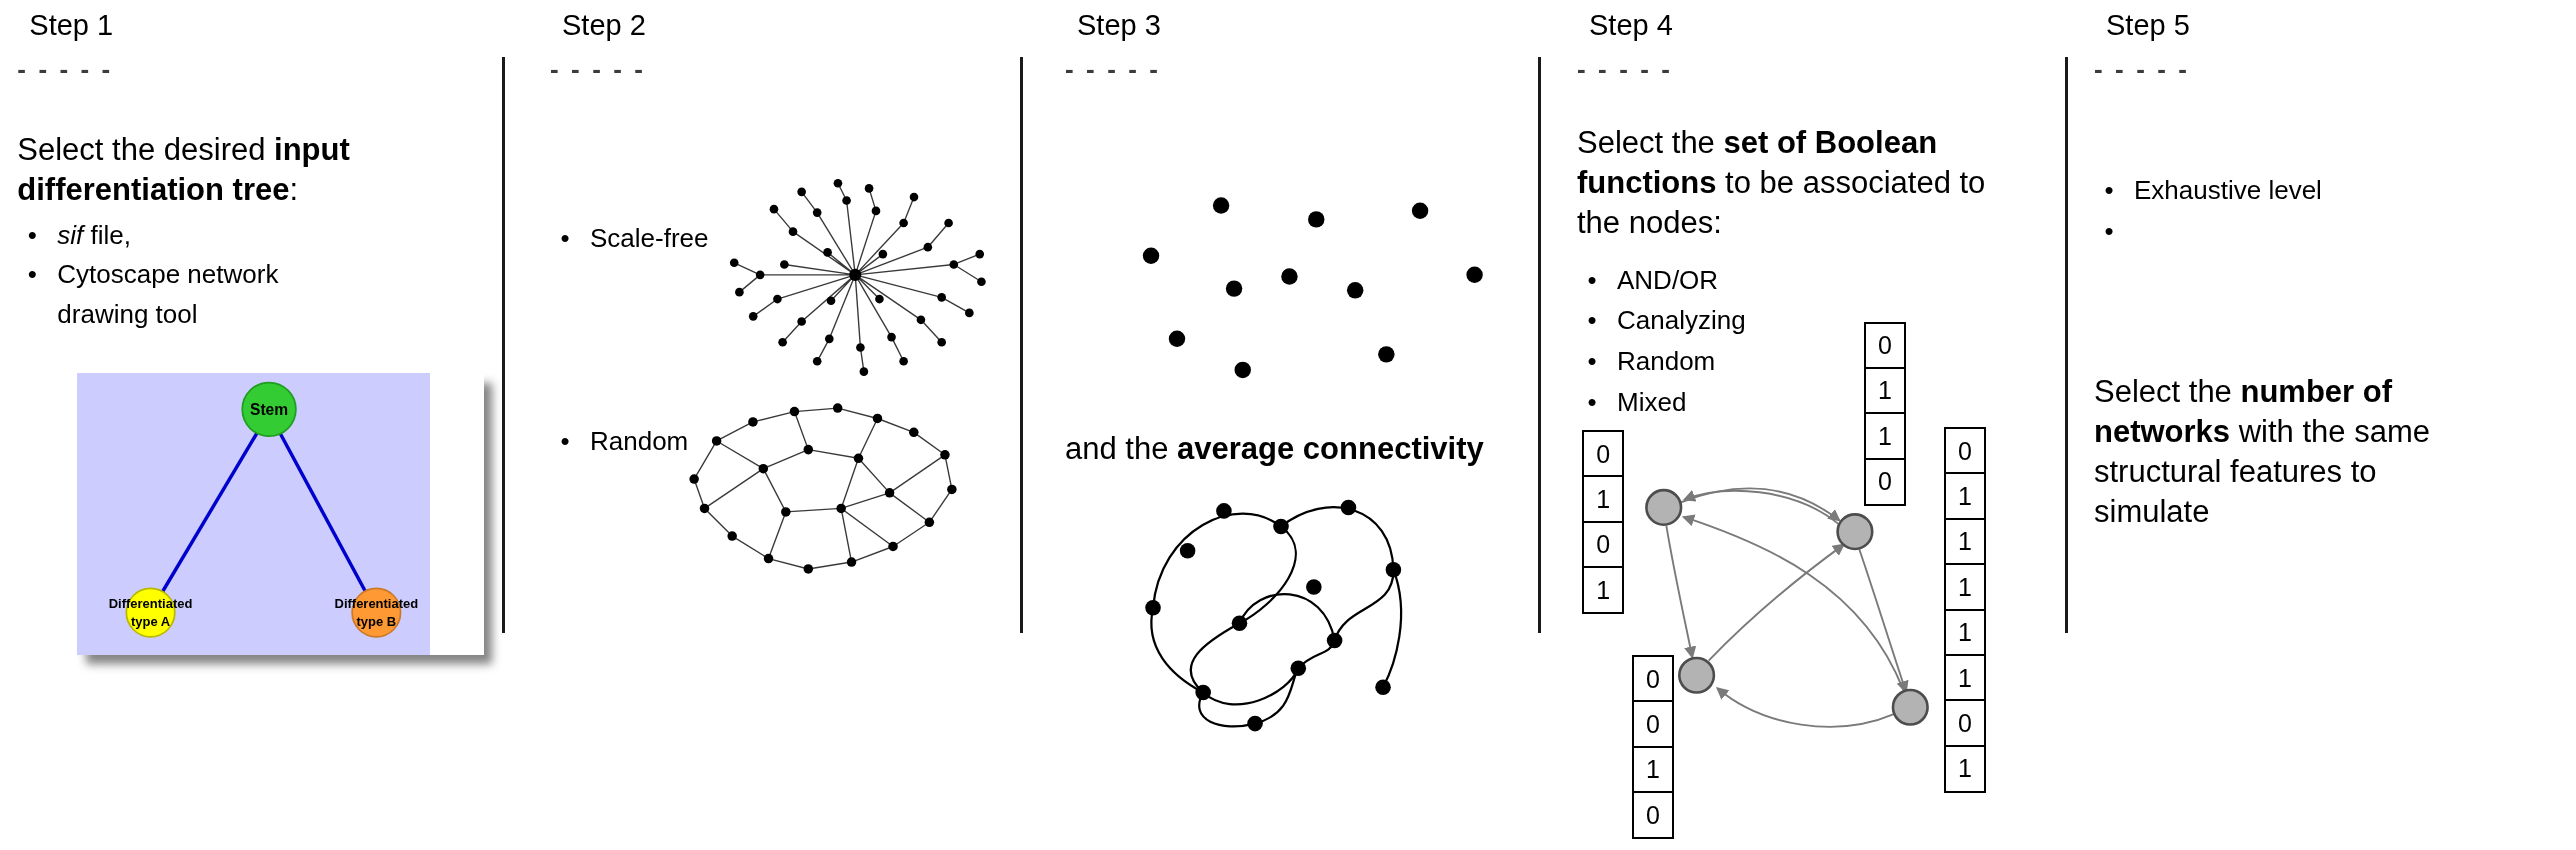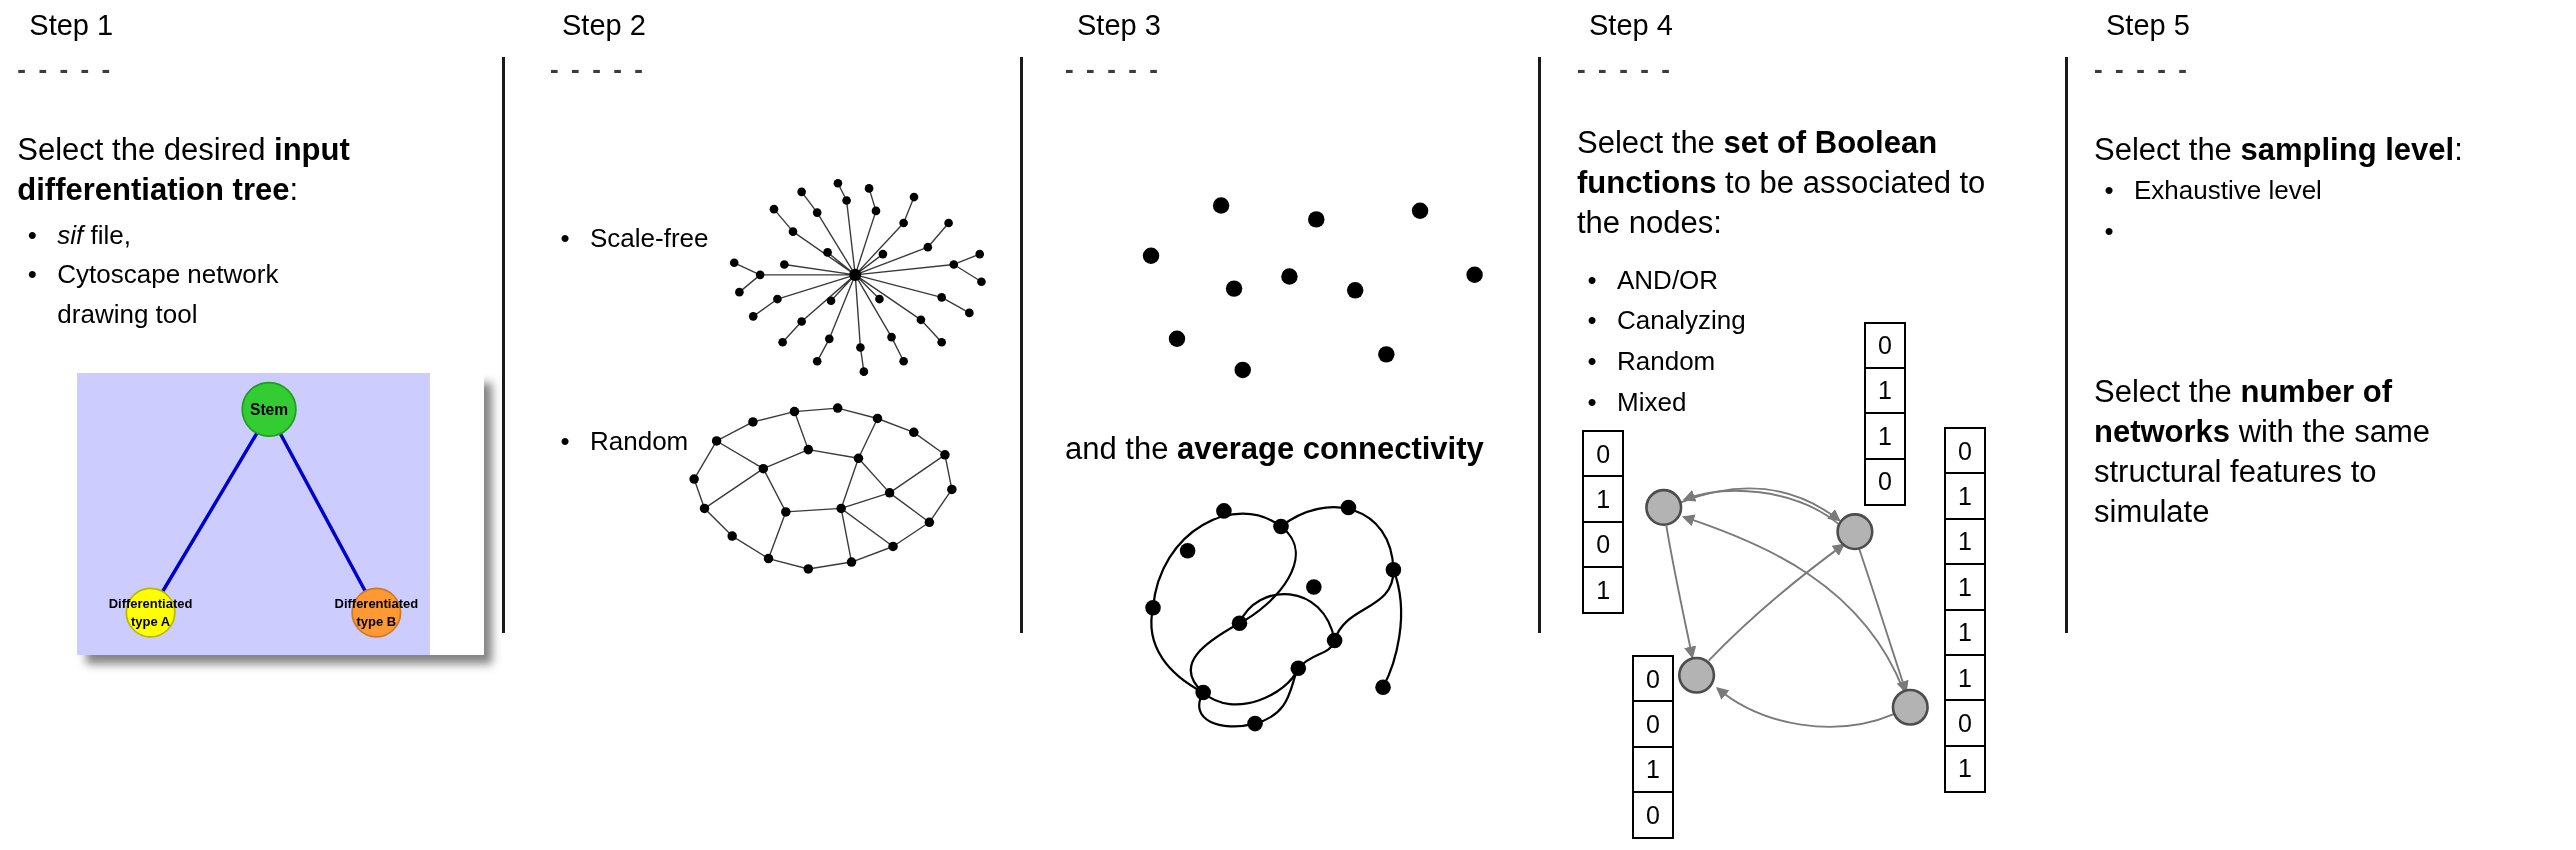--- a/index.html
+++ b/index.html
@@ -284,21 +284,20 @@
     </div>
   </div>
 </div>
 
 <div class="divider" style="left:2065px"></div>
 
 <div class="col" style="left:2094px;width:480px">
   <h2 class="step-title">Step 5</h2>
   <div class="dashes">- - - - -</div>
 
-  <p class="para" style="top:130px;width:450px;white-space:nowrap"><span>Select the </span><b>sampling level</b><span>:</span></p>
 
   <div class="bullet" style="top:170px">
     <span class="bdot">•</span>
     <span>Exhaustive level</span>
   </div>
   <div class="bullet" style="top:211px">
     <span class="bdot">•</span>
   </div>
 
   <p class="para" style="top:372px;width:398px"><span>Select the </span><b>number of networks</b><span> with the same structural features to simulate</span></p>

